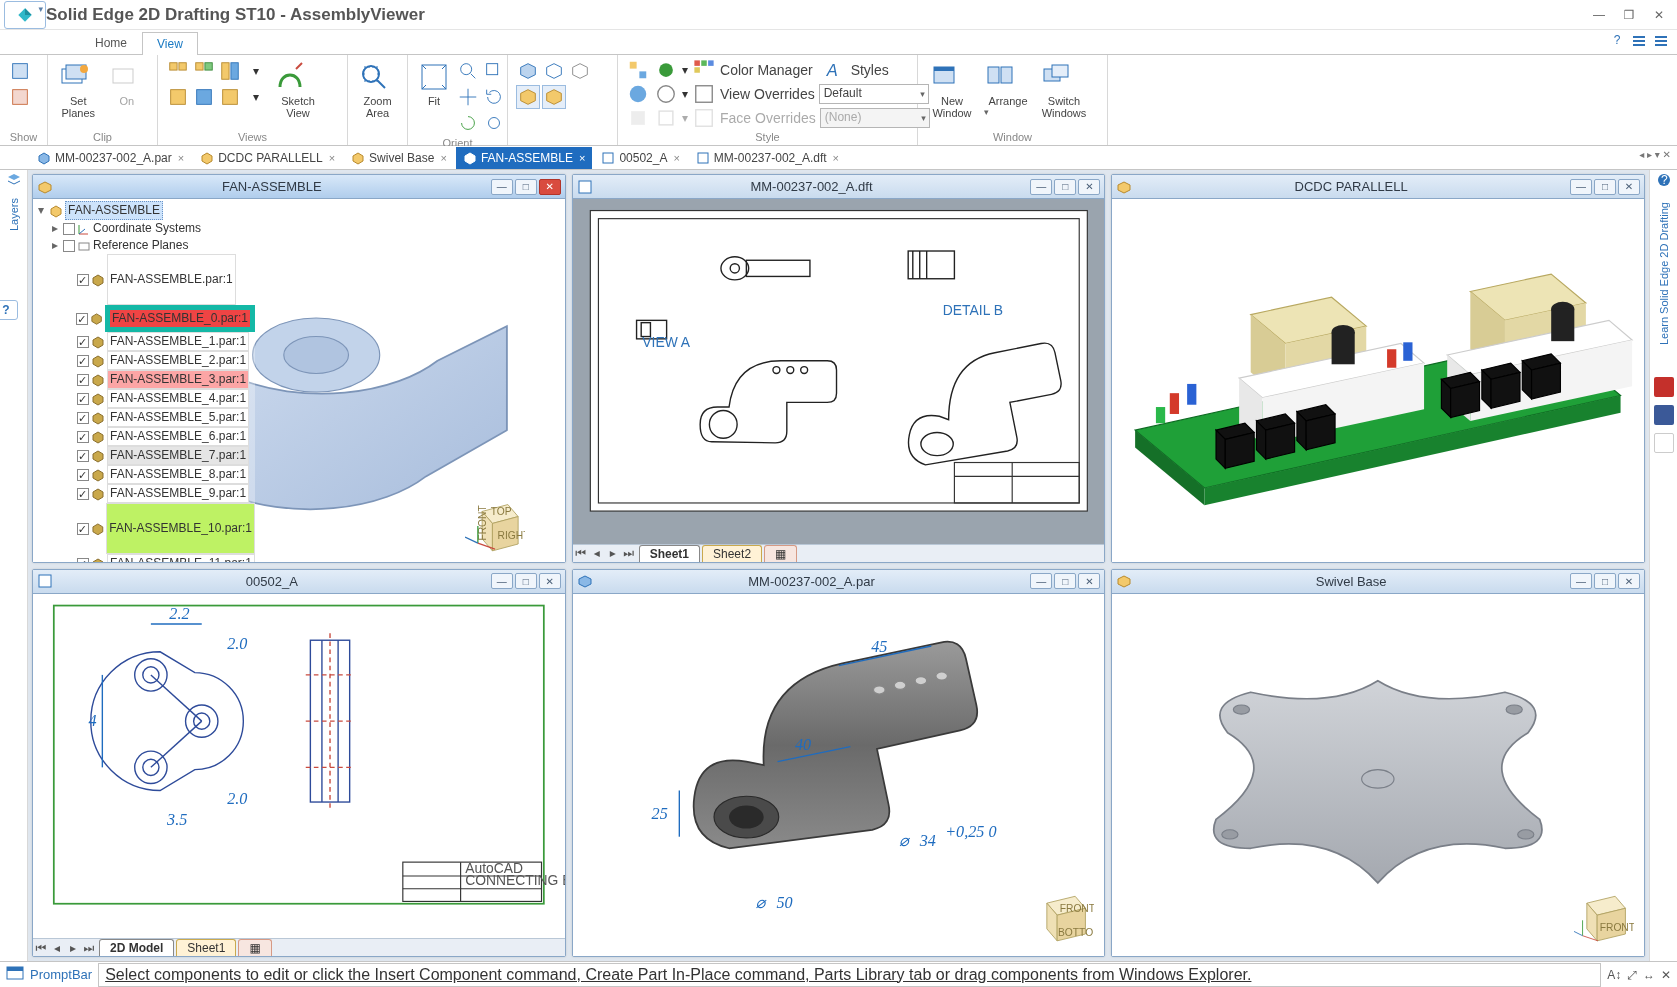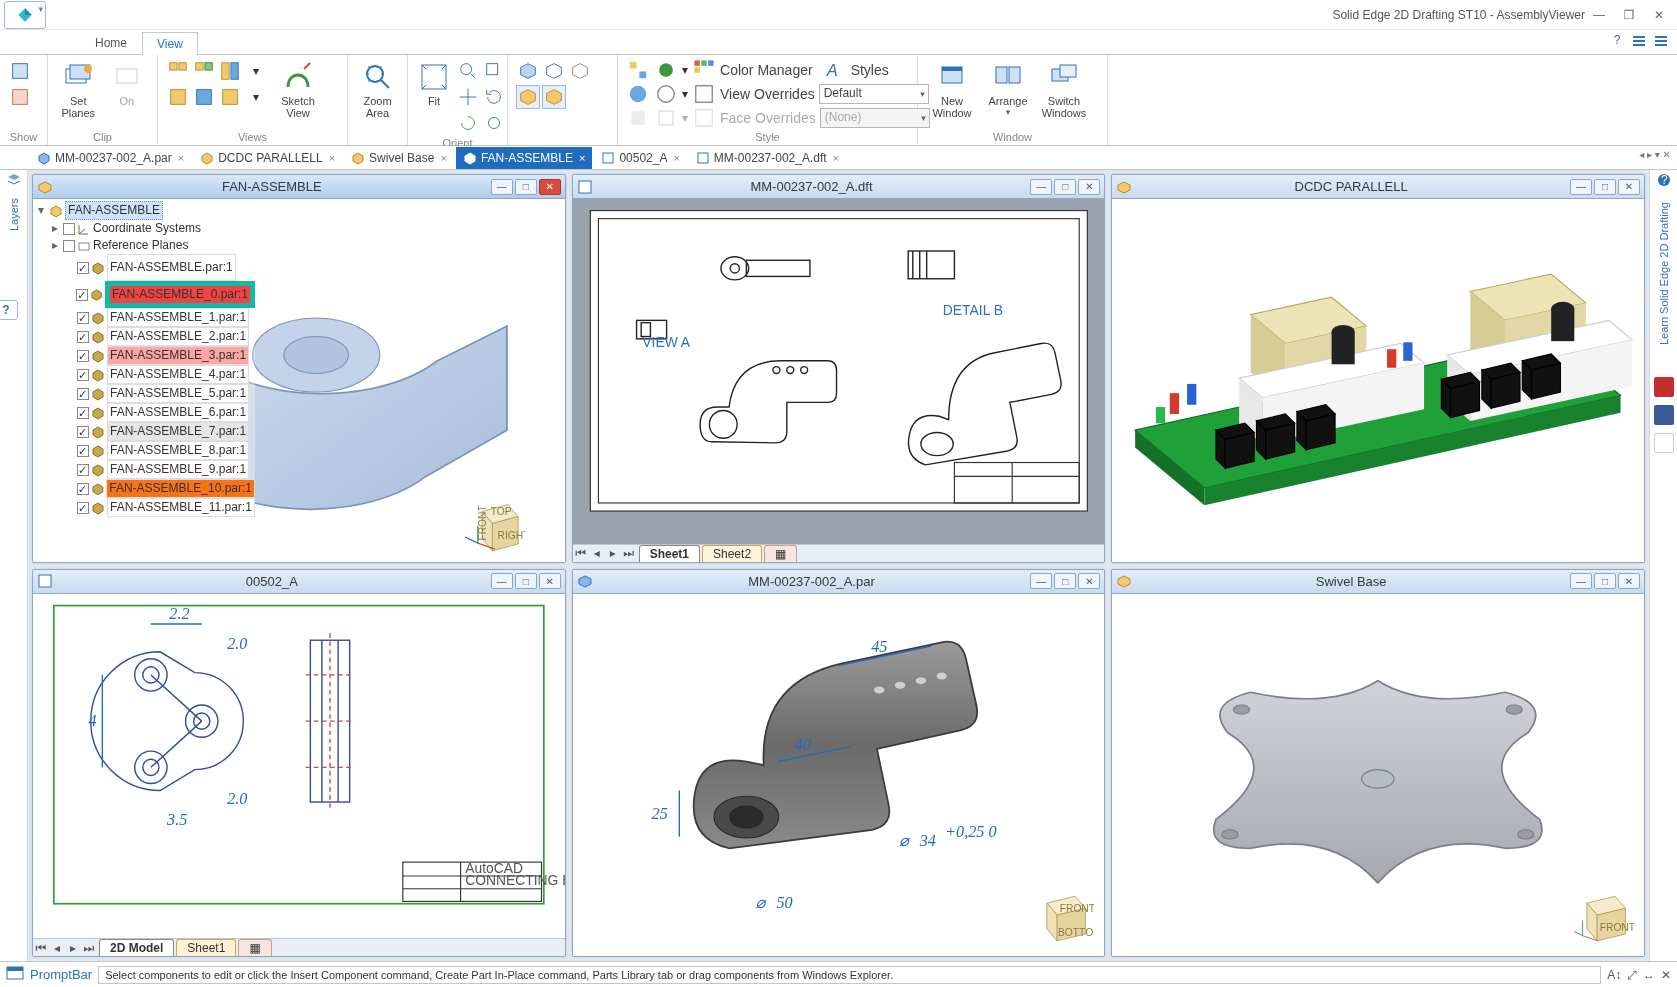--- a/index.html
+++ b/index.html
@@ -3,37 +3,37 @@
 <meta charset="utf-8">
 <style>
 * { margin:0; padding:0; box-sizing:border-box; font-family:"Segoe UI",Tahoma,sans-serif; font-size:12px; }
 html,body { width:1677px; height:987px; overflow:hidden; background:#fff; color:#333; }
 
 
 .titlebar { height:30px; background:#fff; display:flex; align-items:center; border-bottom:1px solid #e5e5e5; }
 .app-logo { width:42px; height:28px; margin:1px 0 0 4px; border:1px solid #9bbce0; border-radius:3px; background:#fff; display:flex; align-items:center; justify-content:center; position:relative; }
 .app-logo svg { width:20px; height:20px; }
 .app-logo .drop { position:absolute; right:2px; top:2px; font-size:9px; color:#5a7fa8; }
-.title-center { flex:1; text-align:right; font-size:12px; color:#555; }
+.title-center { flex:1; text-align:left; font-size:17px; color:#555;font-weight:bold; }
 .title-right { display:flex; gap:2px; padding-right:4px; }
 .win-btn { width:28px; height:22px; display:flex; align-items:center; justify-content:center; color:#666; cursor:pointer; }
 
 
 .tabrow { height:24px; display:flex; align-items:flex-end; padding-left:80px; position:relative; }
 .tabrow .menu-tab { padding:4px 14px; color:#555; cursor:pointer; border:1px solid transparent; border-bottom:none; }
 .tabrow .menu-tab.active { border-color:#c5c5c5; background:#fff; color:#1979c3; position:relative; top:1px; }
 .tabrow .right-icons { position:absolute; right:8px; top:2px; display:flex; gap:6px; }
 .mini-icon { width:16px; height:16px; display:flex; align-items:center; justify-content:center; color:#2e72b8; cursor:pointer; }
 
 
 .ribbon { height:92px; background:#fff; border-top:1px solid #c5c5c5; border-bottom:1px solid #c5c5c5; display:flex; }
 .ribbon-group { border-right:1px solid #d8d8d8; padding:4px 8px 2px 8px; display:flex; flex-direction:column; justify-content:space-between; }
 .ribbon-group-label { text-align:center; font-size:11px; color:#888; padding-top:2px; }
 .rg-body { flex:1; display:flex; align-items:flex-start; gap:4px; }
-.rbtn-big { display:flex; flex-direction:column; align-items:center; justify-content:flex-start; width:52px; cursor:pointer; padding:2px; }
+.rbtn-big { display:flex; flex-direction:column; justify-content:flex-start; width:52px; cursor:pointer; padding:2px; }
 .rbtn-big .ic { width:32px; height:32px; display:flex; align-items:center; justify-content:center; margin-bottom:2px; }
 .rbtn-big .lbl { font-size:11px; color:#444; text-align:center; line-height:12px; }
 .rbtn-sm { width:24px; height:24px; display:flex; align-items:center; justify-content:center; cursor:pointer; border:1px solid transparent; }
 .col { display:flex; flex-direction:column; gap:2px; }
 .row { display:flex; gap:2px; }
 .style-row { display:flex; align-items:center; gap:4px; height:22px; }
 .style-row .txt { font-size:14px; color:#444; white-space:nowrap; }
 .style-row.disabled .txt, .style-row.disabled svg { opacity:.45; }
 .combo { width:110px; height:20px; border:1px solid #b5b5b5; background:#fff; font-size:11px; padding:1px 16px 1px 4px; position:relative; color:#444; }
 .combo .arr { position:absolute; right:3px; top:4px; font-size:9px; color:#666; }
@@ -80,21 +80,21 @@
 
 
 .sheettabs { position:absolute; left:0; right:0; bottom:0; height:18px; background:#e9eef5; display:flex; align-items:center; border-top:1px solid #b9c7d6; font-size:11px;}
 .sheettabs .nav { width:16px; text-align:center; color:#555; cursor:pointer;}
 .sheettabs .st { padding:1px 10px; background:#fff2d6; border:1px solid #c9a94e; border-bottom:none; margin-left:2px; cursor:pointer; border-radius:3px 3px 0 0;}
 .sheettabs .st.active { background:#fff; border-color:#888; font-weight:bold;}
 
 
 .statusbar { position:absolute; left:0; right:0; bottom:0; height:26px; background:#fff; border-top:1px solid #c5c5c5; display:flex; align-items:center; gap:6px; padding:0 6px;}
 .statusbar .pb { color:#2e72b8; font-size:13px; }
-.statusbar .pbox { flex:1; border:1px solid #c5c5c5; padding:2px 6px; font-size:11px; color:#333; background:#fff;}
+.statusbar .pbox { flex:1; border:1px solid #c5c5c5; padding:2px 6px; font-size:16px; color:#333; background:#fff;text-decoration:underline;}
 .statusbar .sb-right { display:flex; gap:6px; color:#555;}
 
 
 .cube { width:100%; height:100%; }
 
 
 .placeholder { position:absolute; inset:0; }
 .view-cube { position:absolute; width:60px; height:60px; }
 .dims text { font:italic 14px "Segoe UI"; fill:#1f6cbf; }
 .dims line, .dims path { stroke:#1f6cbf; stroke-width:1.2; fill:none; }
@@ -628,21 +628,21 @@
             <span>Reference Planes</span>
           </div>
           <div class="tree-row l3">
             <span class="exp"></span>
             <span class="chk checked"></span>
             <span class="fic">
               <svg viewBox="0 0 14 14">
                 <path d="M2 5l5-3 5 3v5l-5 3-5-3z" fill="#c9a84b" stroke="#8a6f2e"></path>
               </svg>
             </span>
-            <span style="background:#fff;padding:4px 2px;border:1px solid #ddd">FAN-ASSEMBLE.par:1</span>
+            <span style="background:#fff;padding:16px 2px;border:1px solid #ddd">FAN-ASSEMBLE.par:1</span>
           </div>
           <div class="tree-row l3">
             <span class="exp"></span>
             <span class="chk checked"></span>
             <span class="fic">
               <svg viewBox="0 0 14 14">
                 <path d="M2 5l5-3 5 3v5l-5 3-5-3z" fill="#c9a84b" stroke="#8a6f2e"></path>
               </svg>
             </span>
             <span style="background:#ef4444;padding:0 2px;border:5px solid #14b8a6">FAN-ASSEMBLE_0.par:1</span>
@@ -738,21 +738,21 @@
             <span style="background:#fff;padding:0 2px;border:1px solid #ddd">FAN-ASSEMBLE_9.par:1</span>
           </div>
           <div class="tree-row l3">
             <span class="exp"></span>
             <span class="chk checked"></span>
             <span class="fic">
               <svg viewBox="0 0 14 14">
                 <path d="M2 5l5-3 5 3v5l-5 3-5-3z" fill="#c9a84b" stroke="#8a6f2e"></path>
               </svg>
             </span>
-            <span style="background:#f97316;padding:0 2px;border:1px solid #ddd">FAN-ASSEMBLE_10.par:1</span>
+            <span style="background:#bef264;padding:16px 2px;border:1px solid #ddd">FAN-ASSEMBLE_10.par:1</span>
           </div>
           <div class="tree-row l3">
             <span class="exp"></span>
             <span class="chk checked"></span>
             <span class="fic">
               <svg viewBox="0 0 14 14">
                 <path d="M2 5l5-3 5 3v5l-5 3-5-3z" fill="#c9a84b" stroke="#8a6f2e"></path>
               </svg>
             </span>
             <span style="background:#fff;padding:0 2px;border:1px solid #ddd">FAN-ASSEMBLE_11.par:1</span>

